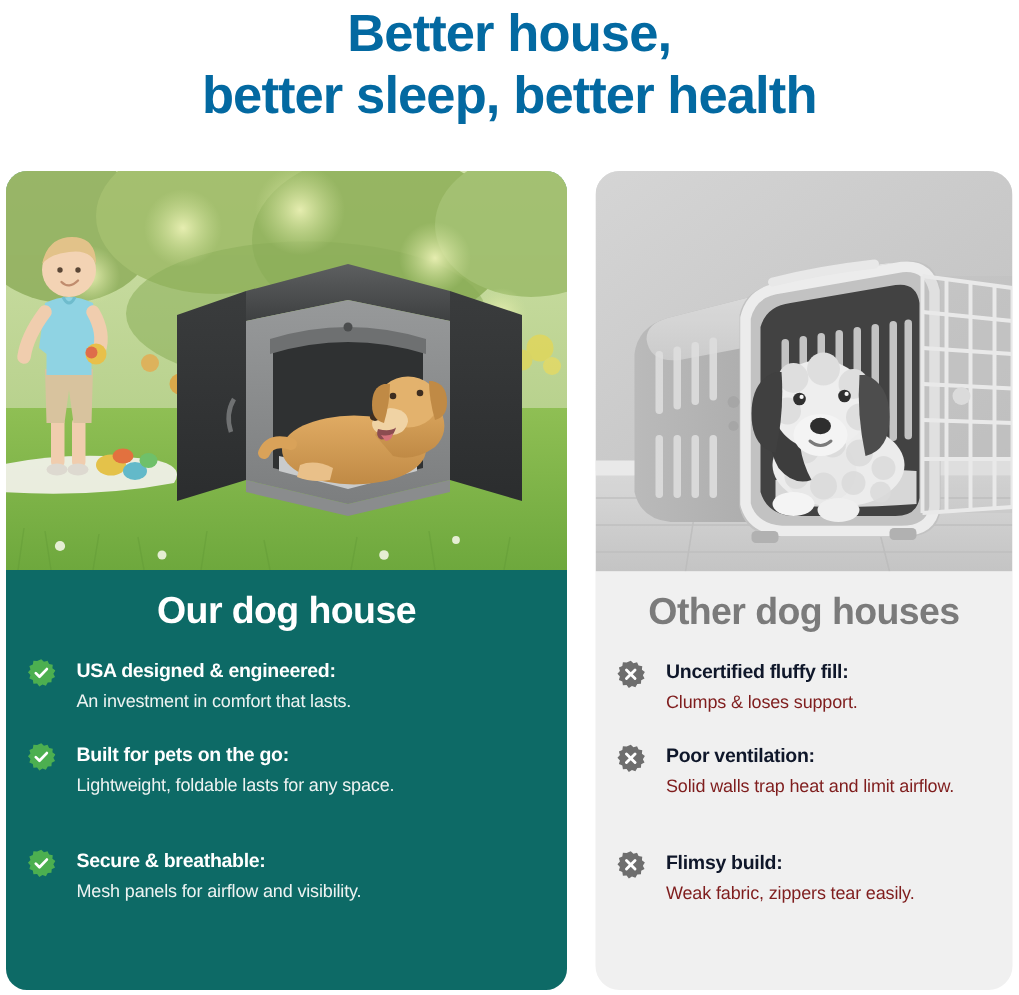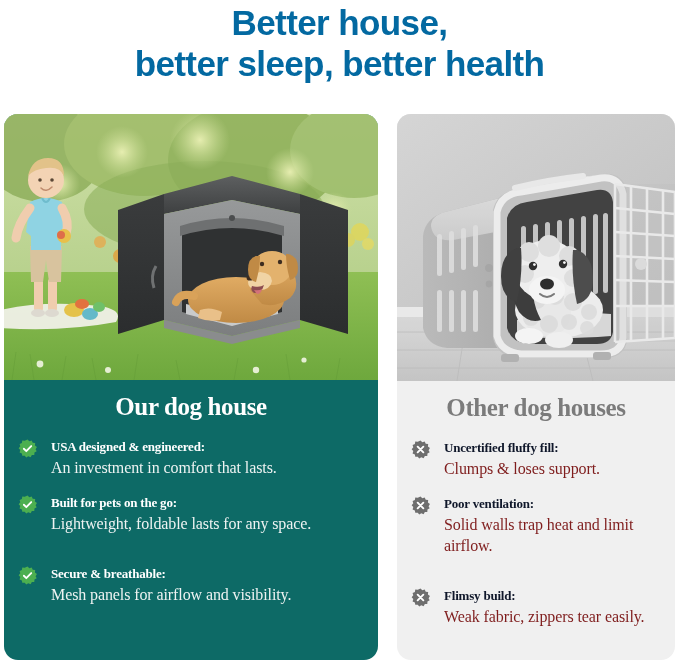--- a/index.html
+++ b/index.html
@@ -25,30 +25,30 @@
 
   
   .card {
     position: absolute;
     top: 114px;
     height: 546px;
     border-radius: 14px;
     overflow: hidden;
   }
   .card-left  { left: 4px;   width: 374px; background: #0d6a66; }
-  .card-right { left: 397px; width: 278px; background: #f0f0f0; }
+  .card-right { left: 397px; width: 278px; background: #f0f0f0; border-radius: 16px; }
 
   
   .photo { position: relative; width: 100%; overflow: hidden; }
   .photo-left  { height: 266px; }
   .photo-right { height: 267px; background:#e9e9e9; }
   .photo svg { display:block; width:100%; height:100%; }
 
   
-  .panel { padding: 12px 14px 10px 14px; font-family: Liberation Serif, serif; }
+  .panel { padding: 12px 14px 10px 14px; }
 
   .sub-title {
     text-align: center;
     font-weight: 800;
     font-size: 25px;
     line-height: 30px;
     letter-spacing: -0.4px;
     margin-bottom: 14px;
   }
   .card-left  .sub-title { color: #ffffff; }
@@ -63,21 +63,21 @@
 
   .btext { flex: 1 1 auto; }
   .btitle {
     font-weight: 800;
     font-size: 13px;
     line-height: 21px;
     letter-spacing: -0.2px;
   }
   .bdesc {
     font-weight: 400;
-    font-size: 16px;
+    font-size: 12px;
     line-height: 21px;
     letter-spacing: -0.1px;
   }
   .card-left  .btitle { color: #ffffff; }
   .card-left  .bdesc  { color: #eef3f2; }
   .card-right .btitle { color: #0f172a; }
   .card-right .bdesc  { color: #7f1d1d; }
 
   .grayscale { filter: grayscale(100%) contrast(0.95); }
 </style>

